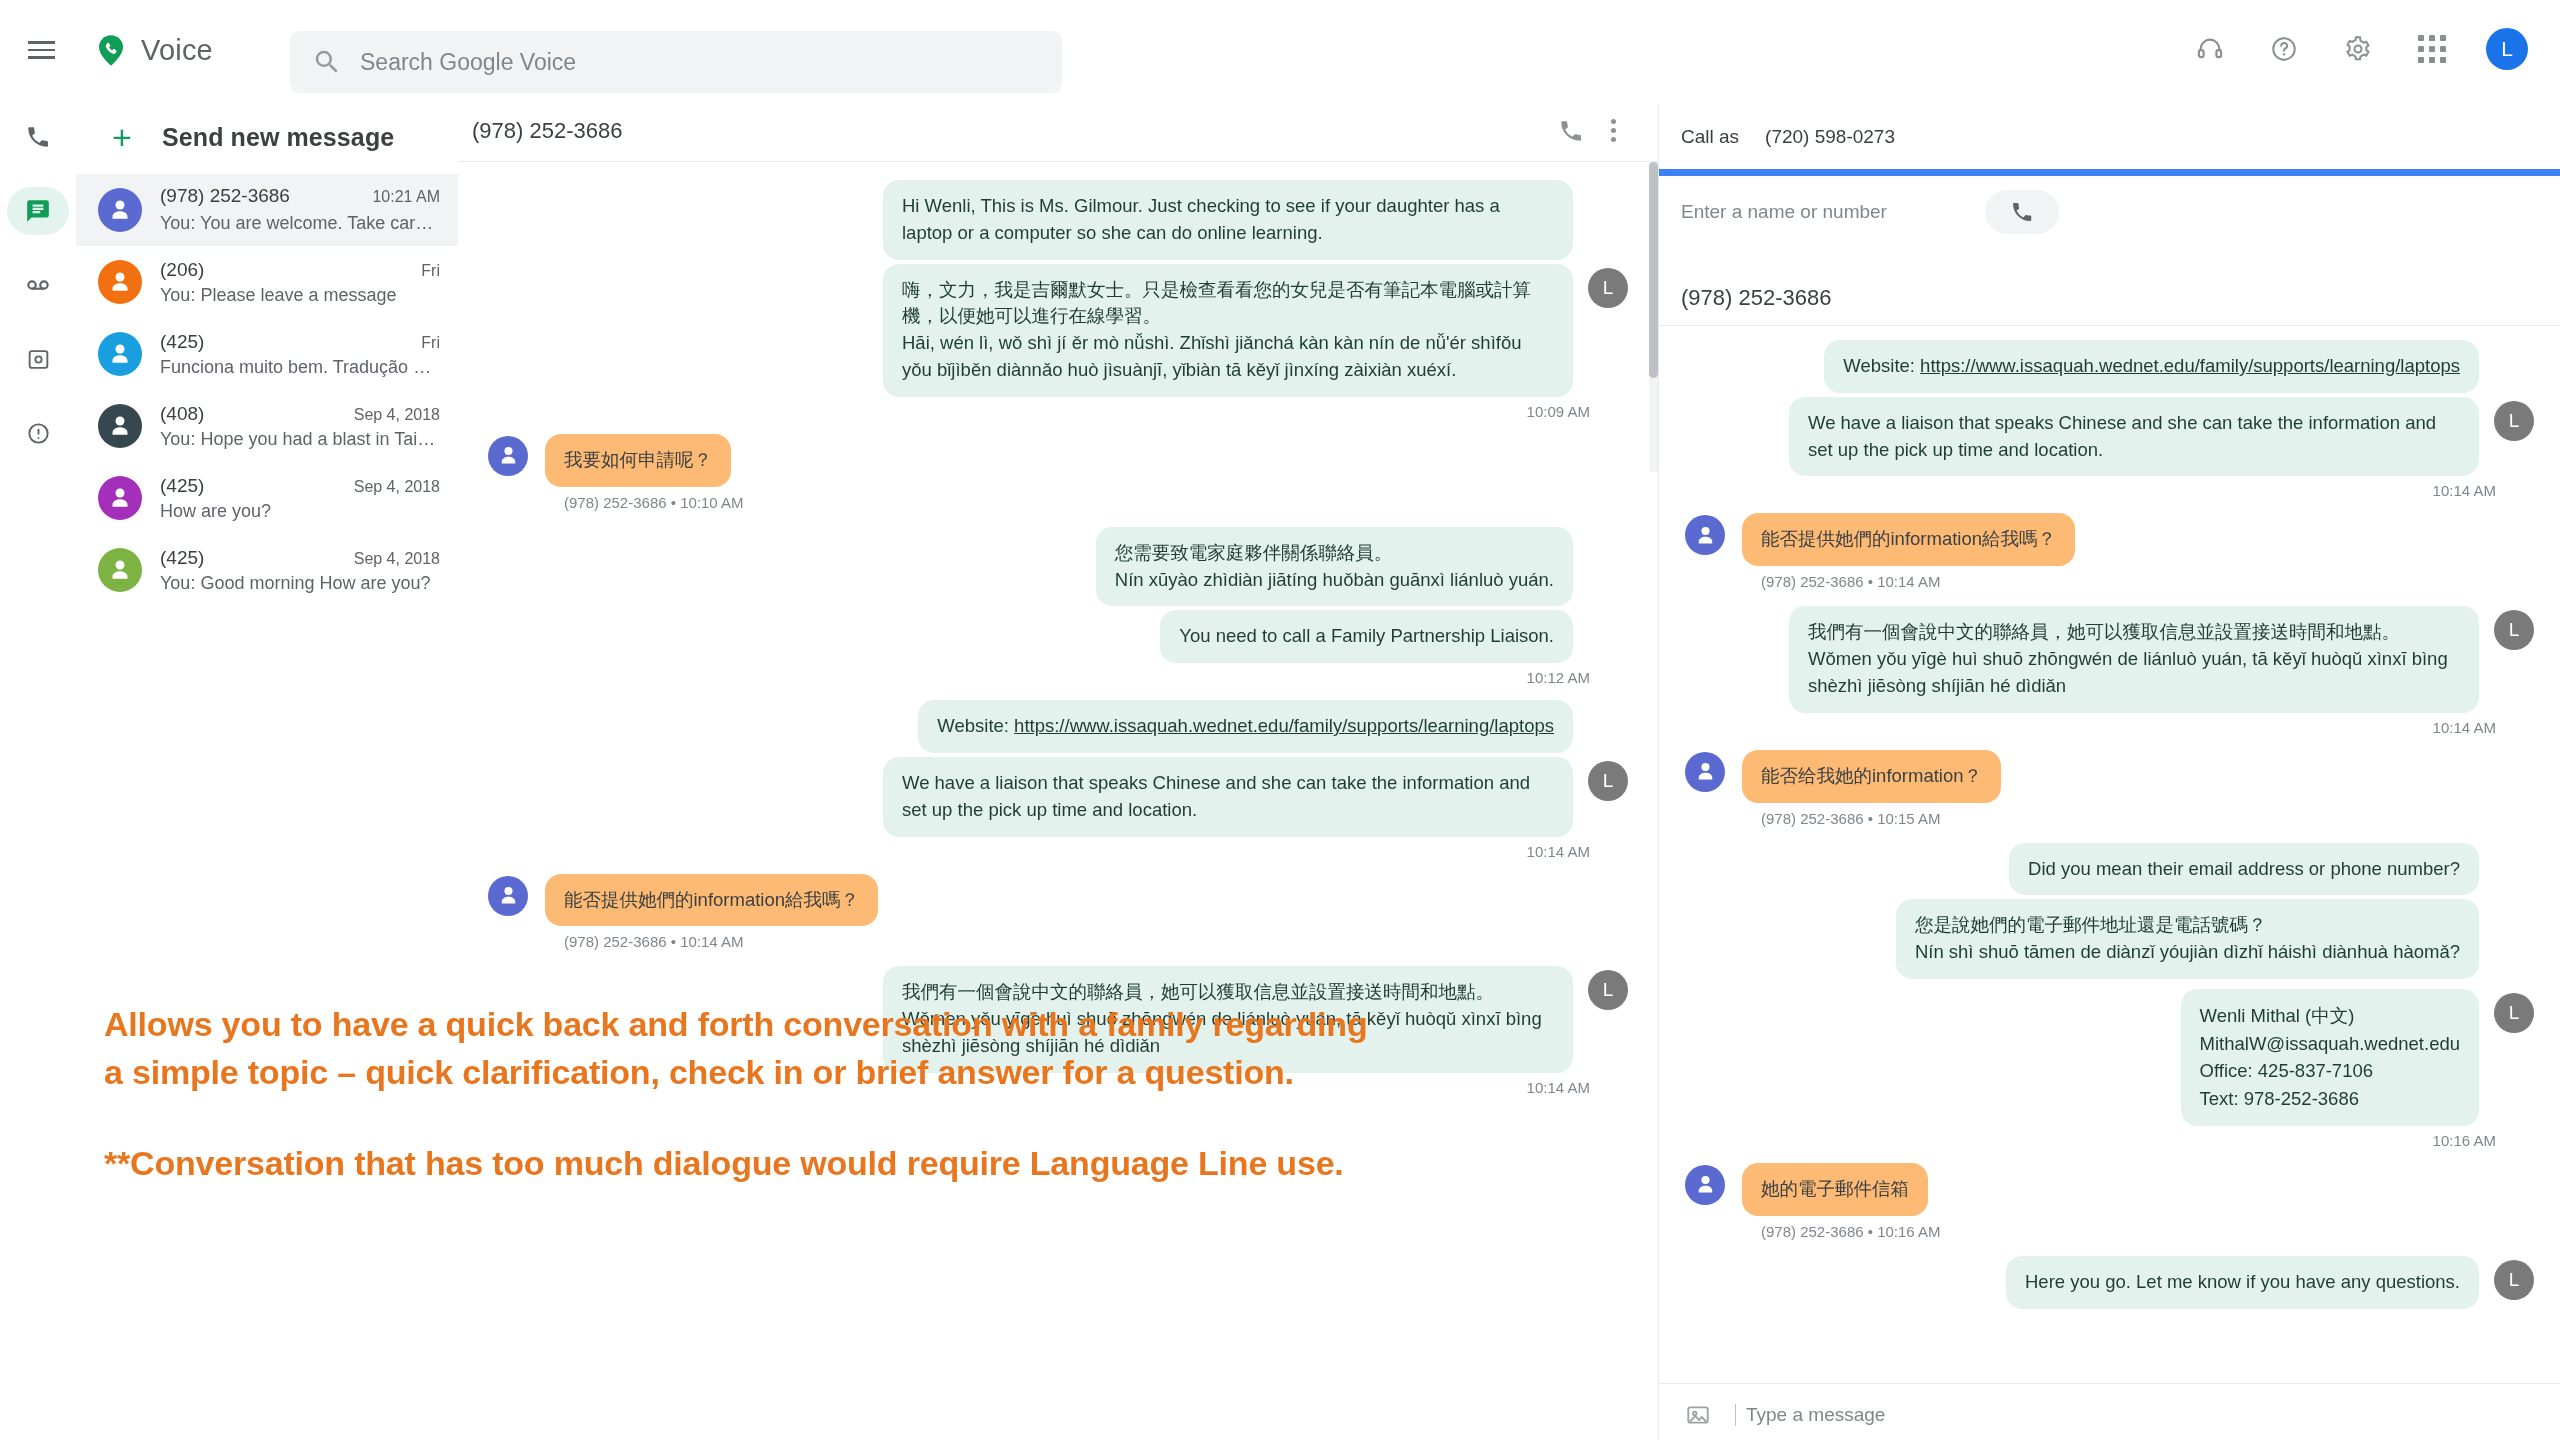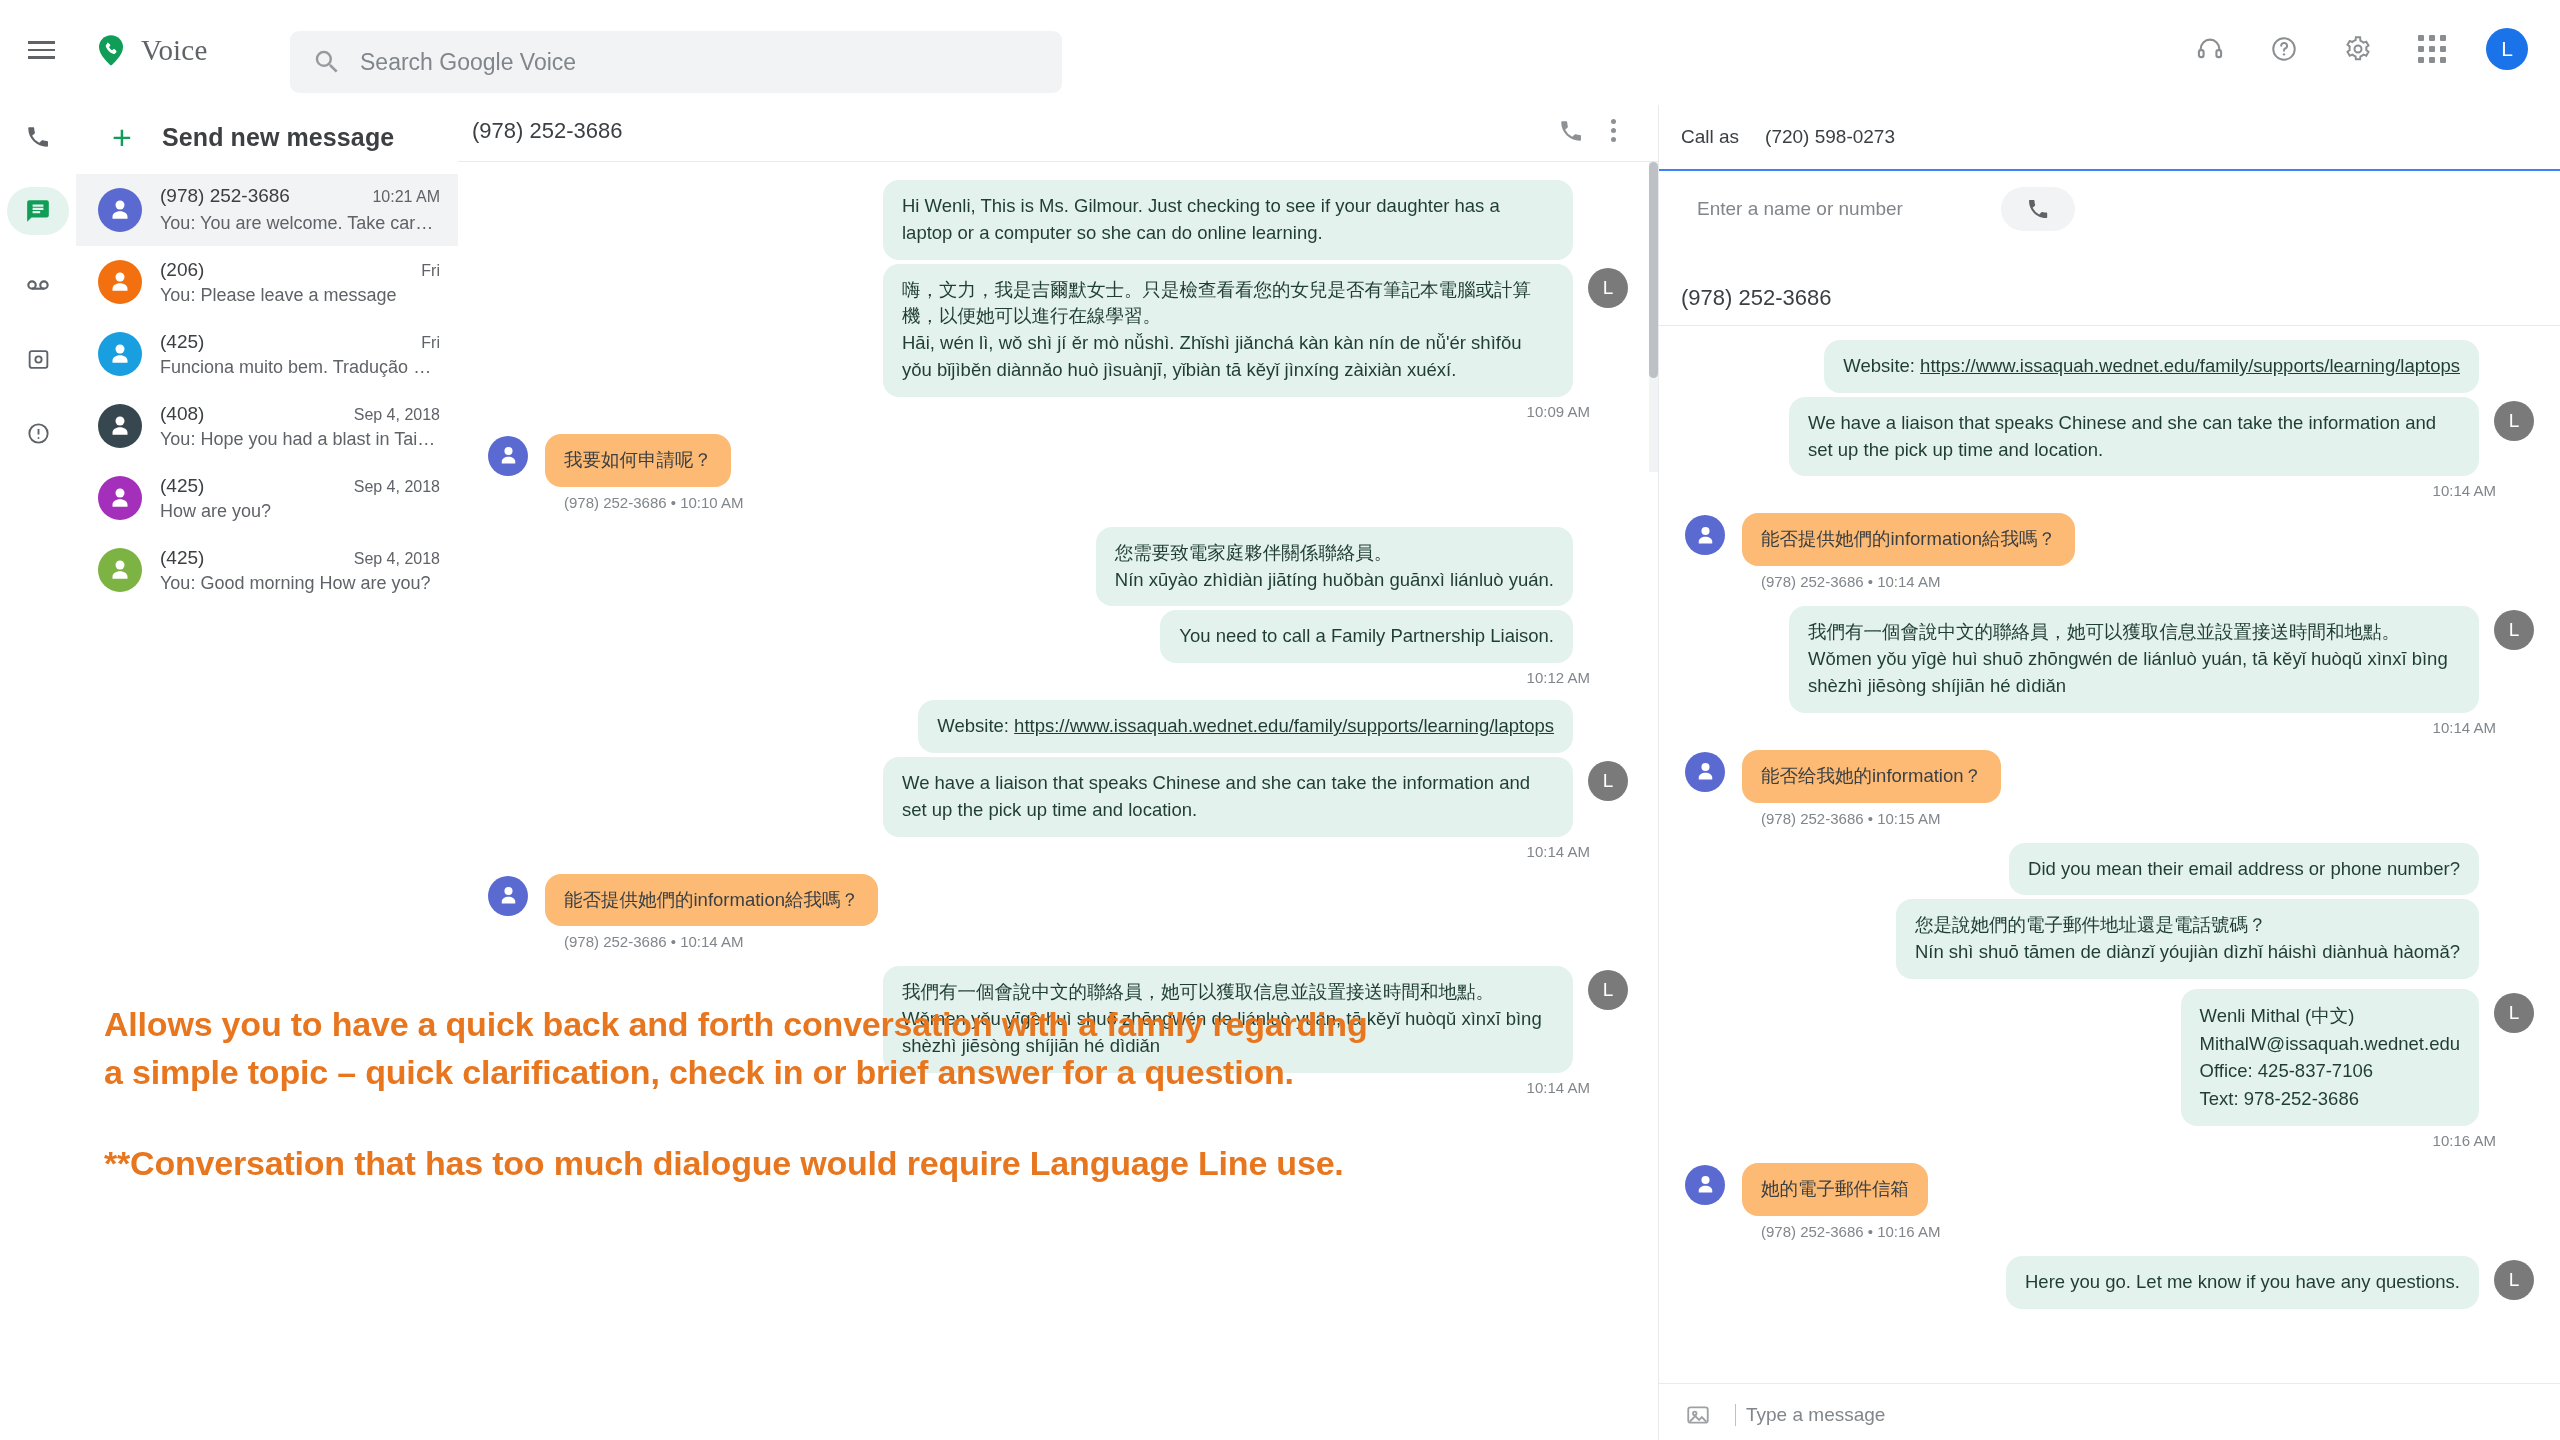--- a/index.html
+++ b/index.html
@@ -10,21 +10,21 @@
     overflow: hidden;
   }
 
   
   .appbar {
     position: absolute; top: 0; left: 0; width: 2560px; height: 100px;
     background: #ffffff; display: flex; align-items: center;
   }
   .hamburger { margin-left: 22px; width: 40px; height: 40px; display:flex; flex-direction:column; justify-content:center; gap:5px; cursor:pointer; }
   .hamburger span { display:block; width: 27px; height: 2.5px; background:#5f6368; margin-left:6px; }
-  .brand { display:flex; align-items:center; margin-left: 32px; gap: 13px; font-family: Liberation Serif, serif; }
+  .brand { display:flex; align-items:center; margin-left: 32px; gap: 13px; }
   .voice-logo { width: 34px; height: 34px; position: relative; }
   .voice-logo svg { display:block; }
   .brand-name { font-size: 29px; color: #5f6368; letter-spacing: .2px; }
 
   .searchbar {
     position:absolute; left: 290px; top: 31px; width: 772px; height: 62px;
     background: #f1f3f4; border-radius: 9px; display:flex; align-items:center;
   }
   .searchbar .s-icon { margin-left: 22px; width: 30px; height: 30px; opacity:.62; }
   .search-input {
@@ -110,21 +110,21 @@
   .scrollbar {
     position:absolute; right: 0px; top: 62px; width: 9px; height: 216px; background:#bdc1c6; border-radius:5px;
   }
   .scrolltrack { position:absolute; right:0px; top:62px; width:9px; height:310px; background:#f1f3f4; }
 
   
   .right-panel { position:absolute; left: 1658px; top: 105px; width: 902px; height: 1340px; background:#fff; border-left:1px solid #e8eaed; }
   .callas { height: 64px; display:flex; align-items:center; padding-left: 22px; gap: 26px; }
   .callas-lbl { font-size: 19px; color:#3c4043; }
   .callas-num { font-size: 19px; color:#3c4043; }
-  .dialrow { height: 78px; display:flex; align-items:center; padding-left: 38px; border-top:2px solid #3b82f6; }
+  .dialrow { height: 78px; display:flex; align-items:center; padding-left: 22px; border-top:7px solid #3b82f6; }
   .dial-input {
     border:0; outline:0; background:transparent; font-family:"Liberation Sans", sans-serif;
     font-size: 19px; color:#3c4043; width: 280px;
   }
   .dial-input::placeholder { color:#80868b; }
   .dial-btn {
     width: 74px; height: 44px; border-radius: 22px; background:#f1f3f4;
     display:flex; align-items:center; justify-content:center; cursor:pointer; margin-left: 24px;
   }
 

